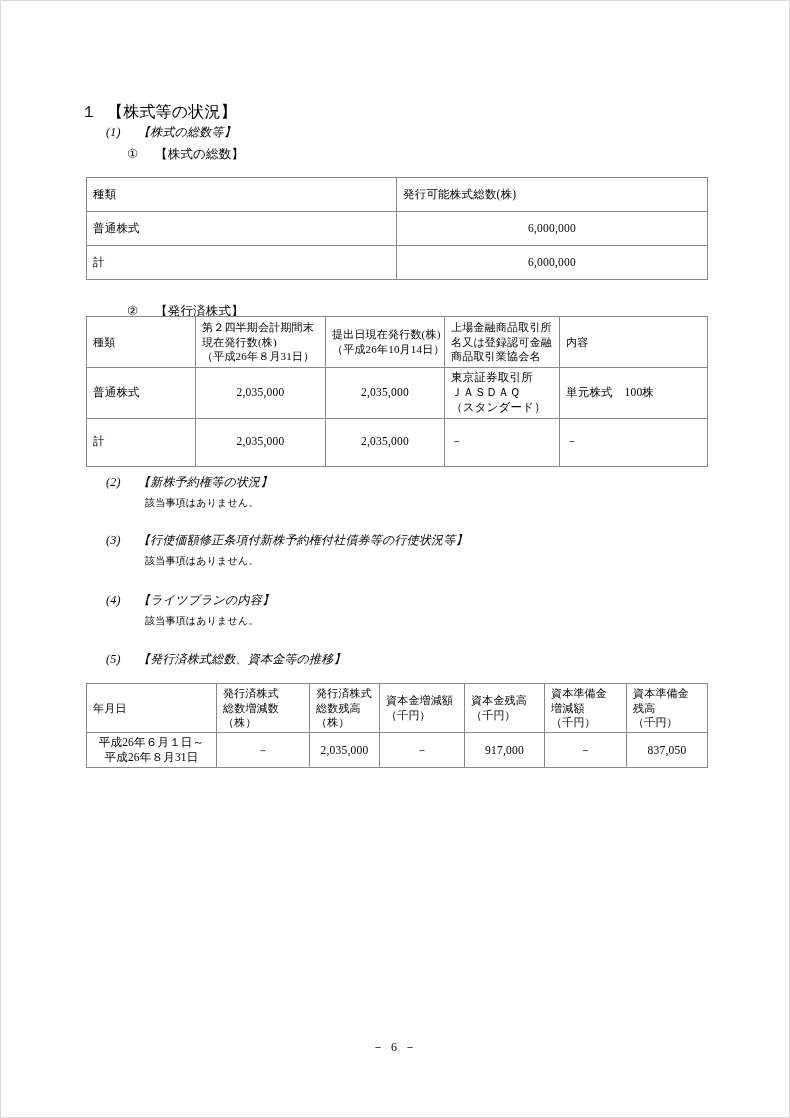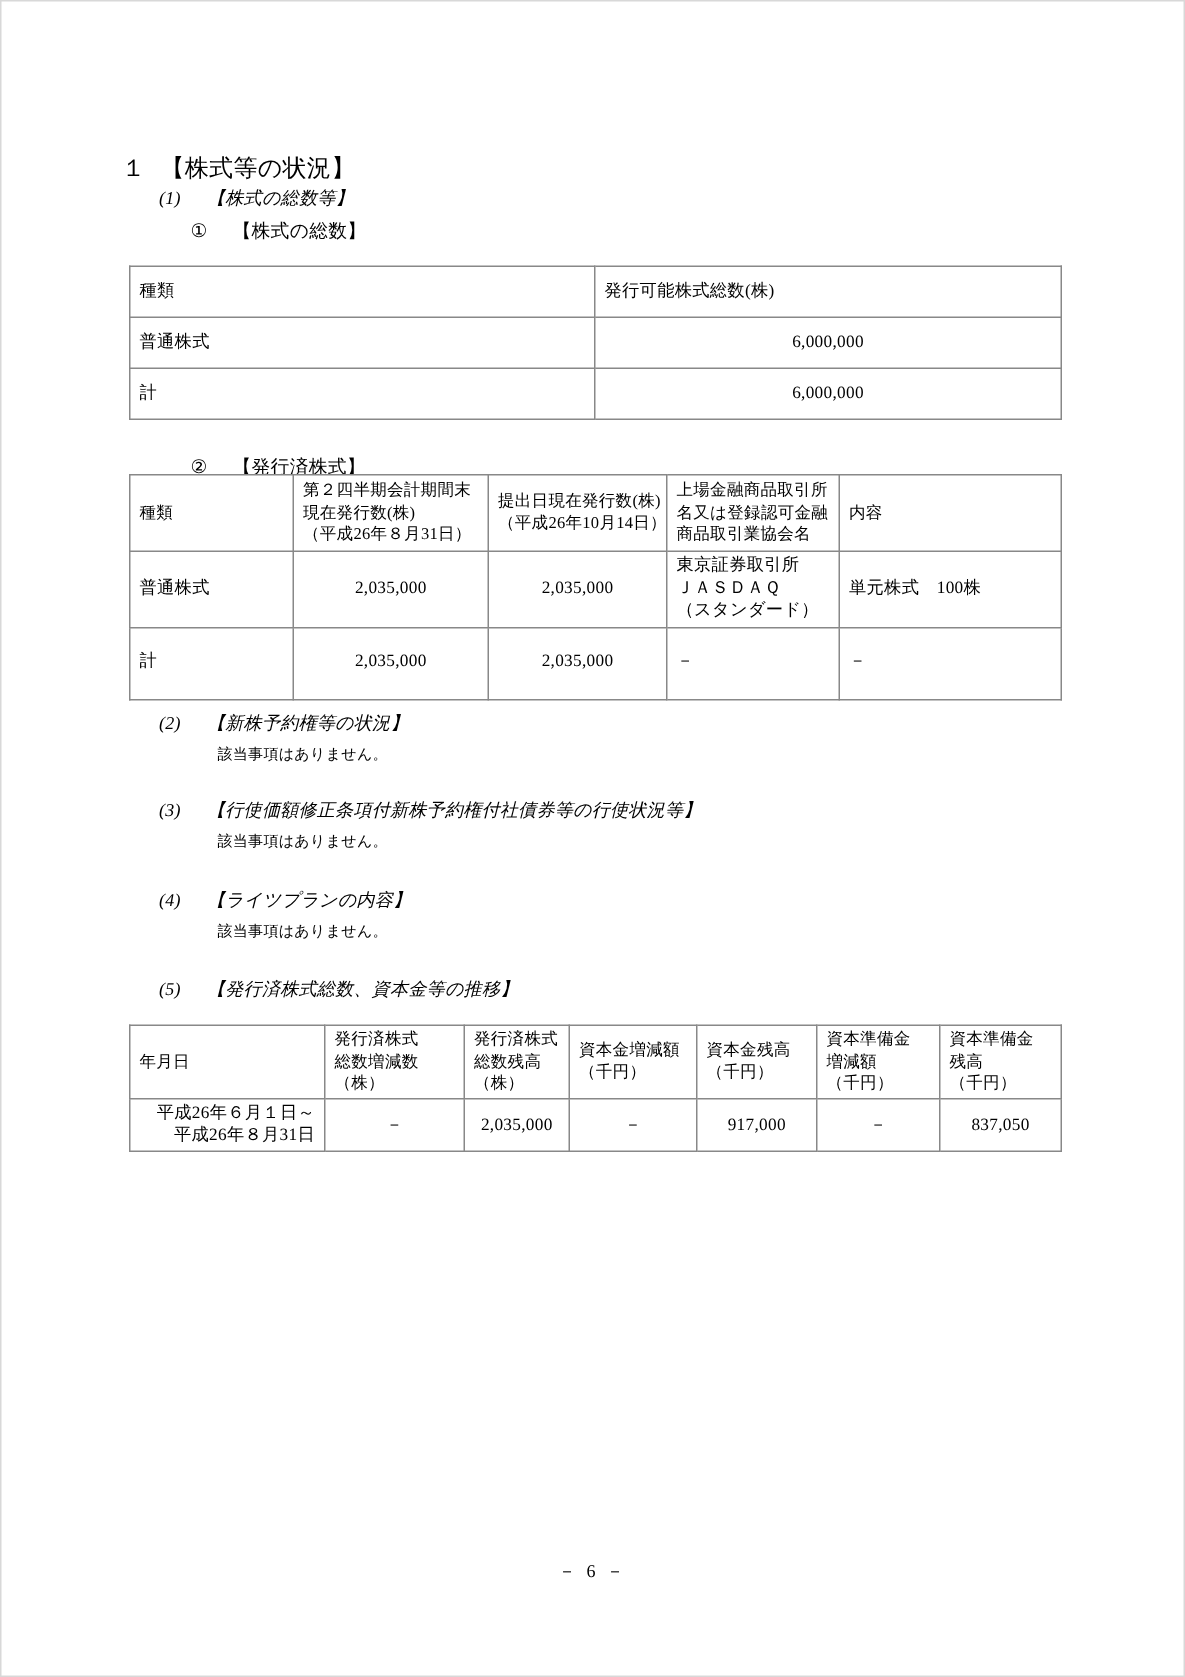--- a/index.html
+++ b/index.html
@@ -75,21 +75,21 @@
   }
   table.doc-table td {
     border: 1px solid #888888;
     padding: 2px 6px;
     vertical-align: middle;
     line-height: 1.32;
     letter-spacing: 0.2px;
   }
   .c  { text-align: left; }
   .r  { text-align: center; }
-  .l  { text-align: right; }
+  .l  { text-align: center; }
   .nowrapline { white-space: nowrap; }
   .num-cell { font-family: "Liberation Serif", "DejaVu Serif", serif; letter-spacing: 0.4px; }
 
   
   #table1 { left: 85px; top: 176px; width: 621px; }
   #table1 td { height: 29px; }
 
   
   #table2 { left: 85px; top: 315px; width: 621px; }
   #table2 .hdr td { height: 46px; font-size: 11px; }

